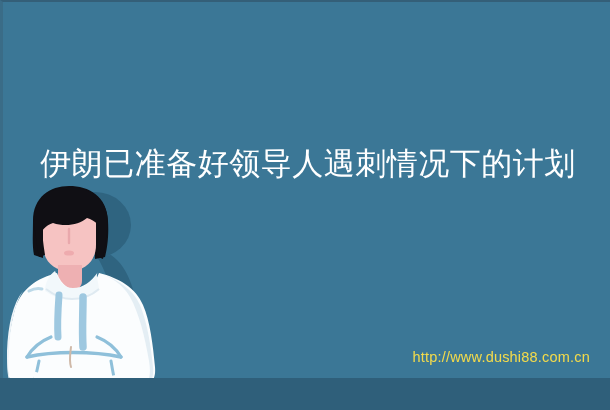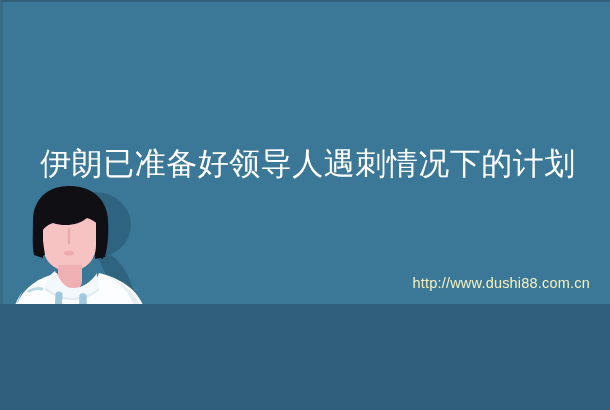--- a/index.html
+++ b/index.html
@@ -8,21 +8,21 @@
     padding: 0;
     background: #2f5f7a;
   }
   body {
     font-family: "Liberation Sans", sans-serif;
   }
 
   #canvas {
     position: relative;
     width: 610px;
-    height: 304px;
+    height: 378px;
     overflow: hidden;
     background: #3b7796;
     box-sizing: border-box;
     border-top: 2px solid #345f78;
     border-left: 3px solid #3a6c87;
   }
 
   
   #headline {
     position: absolute;
@@ -37,21 +37,21 @@
     white-space: nowrap;
     font-family: "DejaVu Sans", "Liberation Sans", sans-serif;
     font-weight: 400;
   }
 
   
   #watermark {
     position: absolute;
     right: 20px;
     bottom: 12px;
-    color: #fef9c3;
+    color: #fde047;
     font-size: 14.5px;
     line-height: 18px;
     letter-spacing: 0.2px;
     white-space: nowrap;
     font-family: "Liberation Sans", sans-serif;
     opacity: 0.95;
   }
 
   
   #figure {

